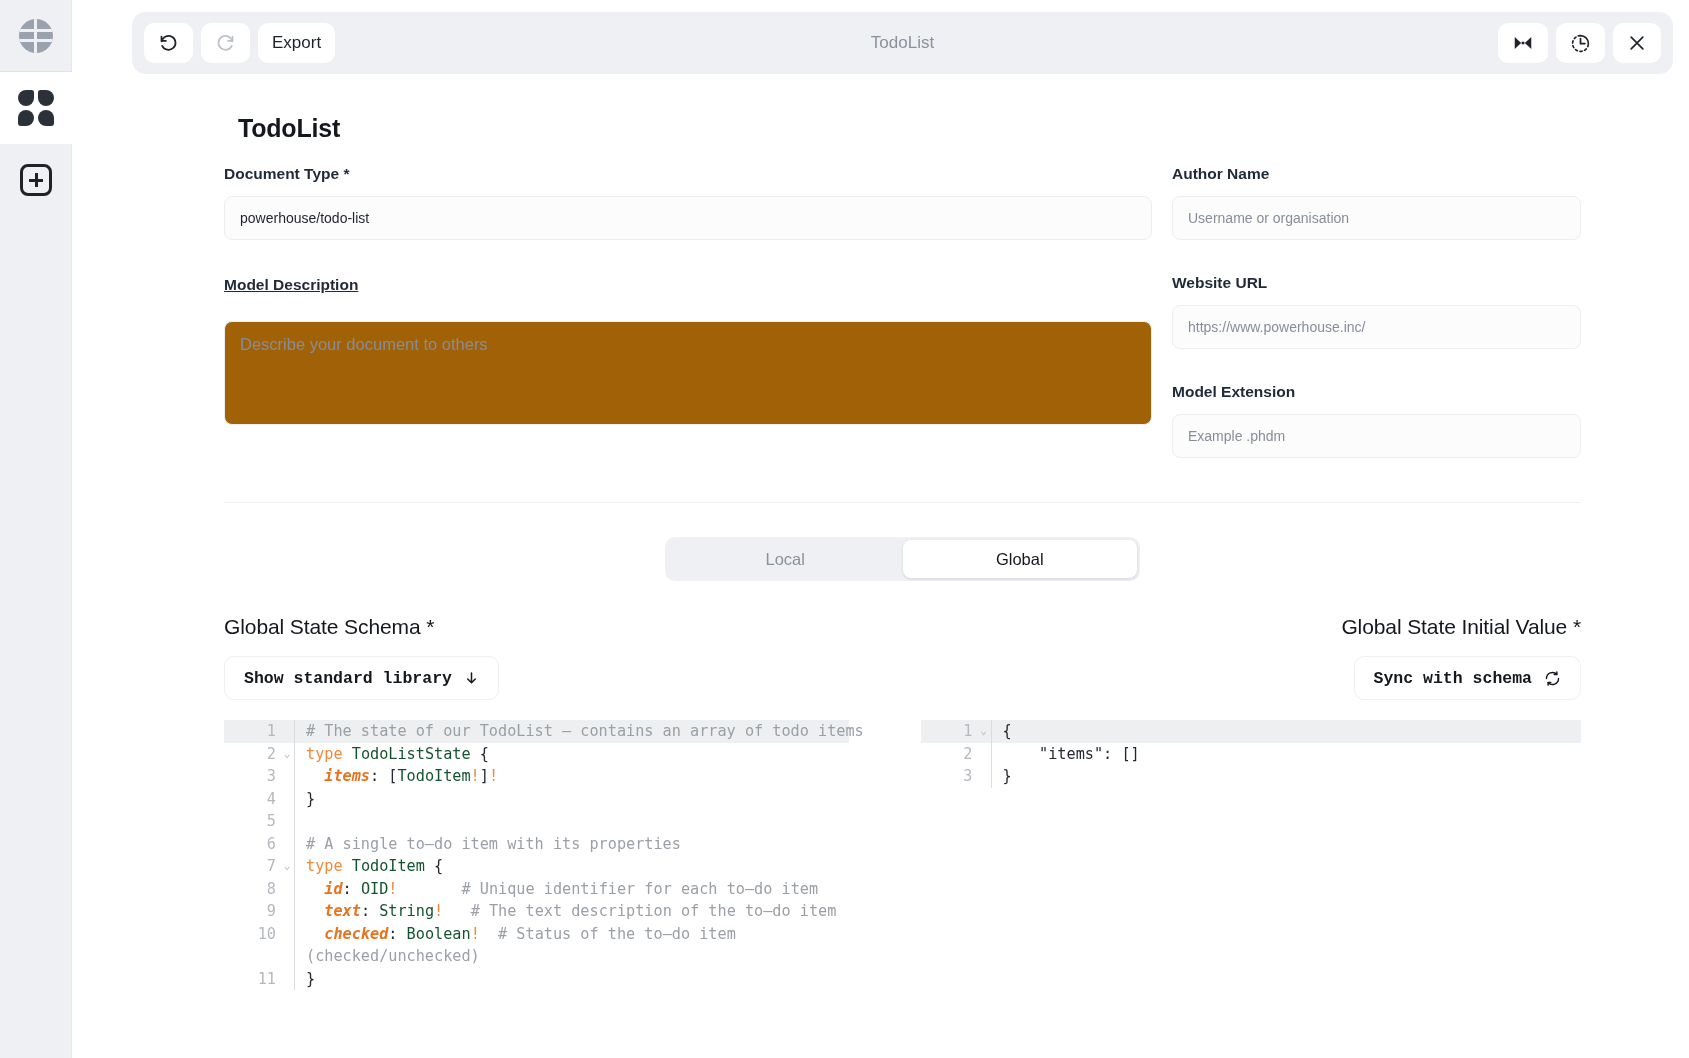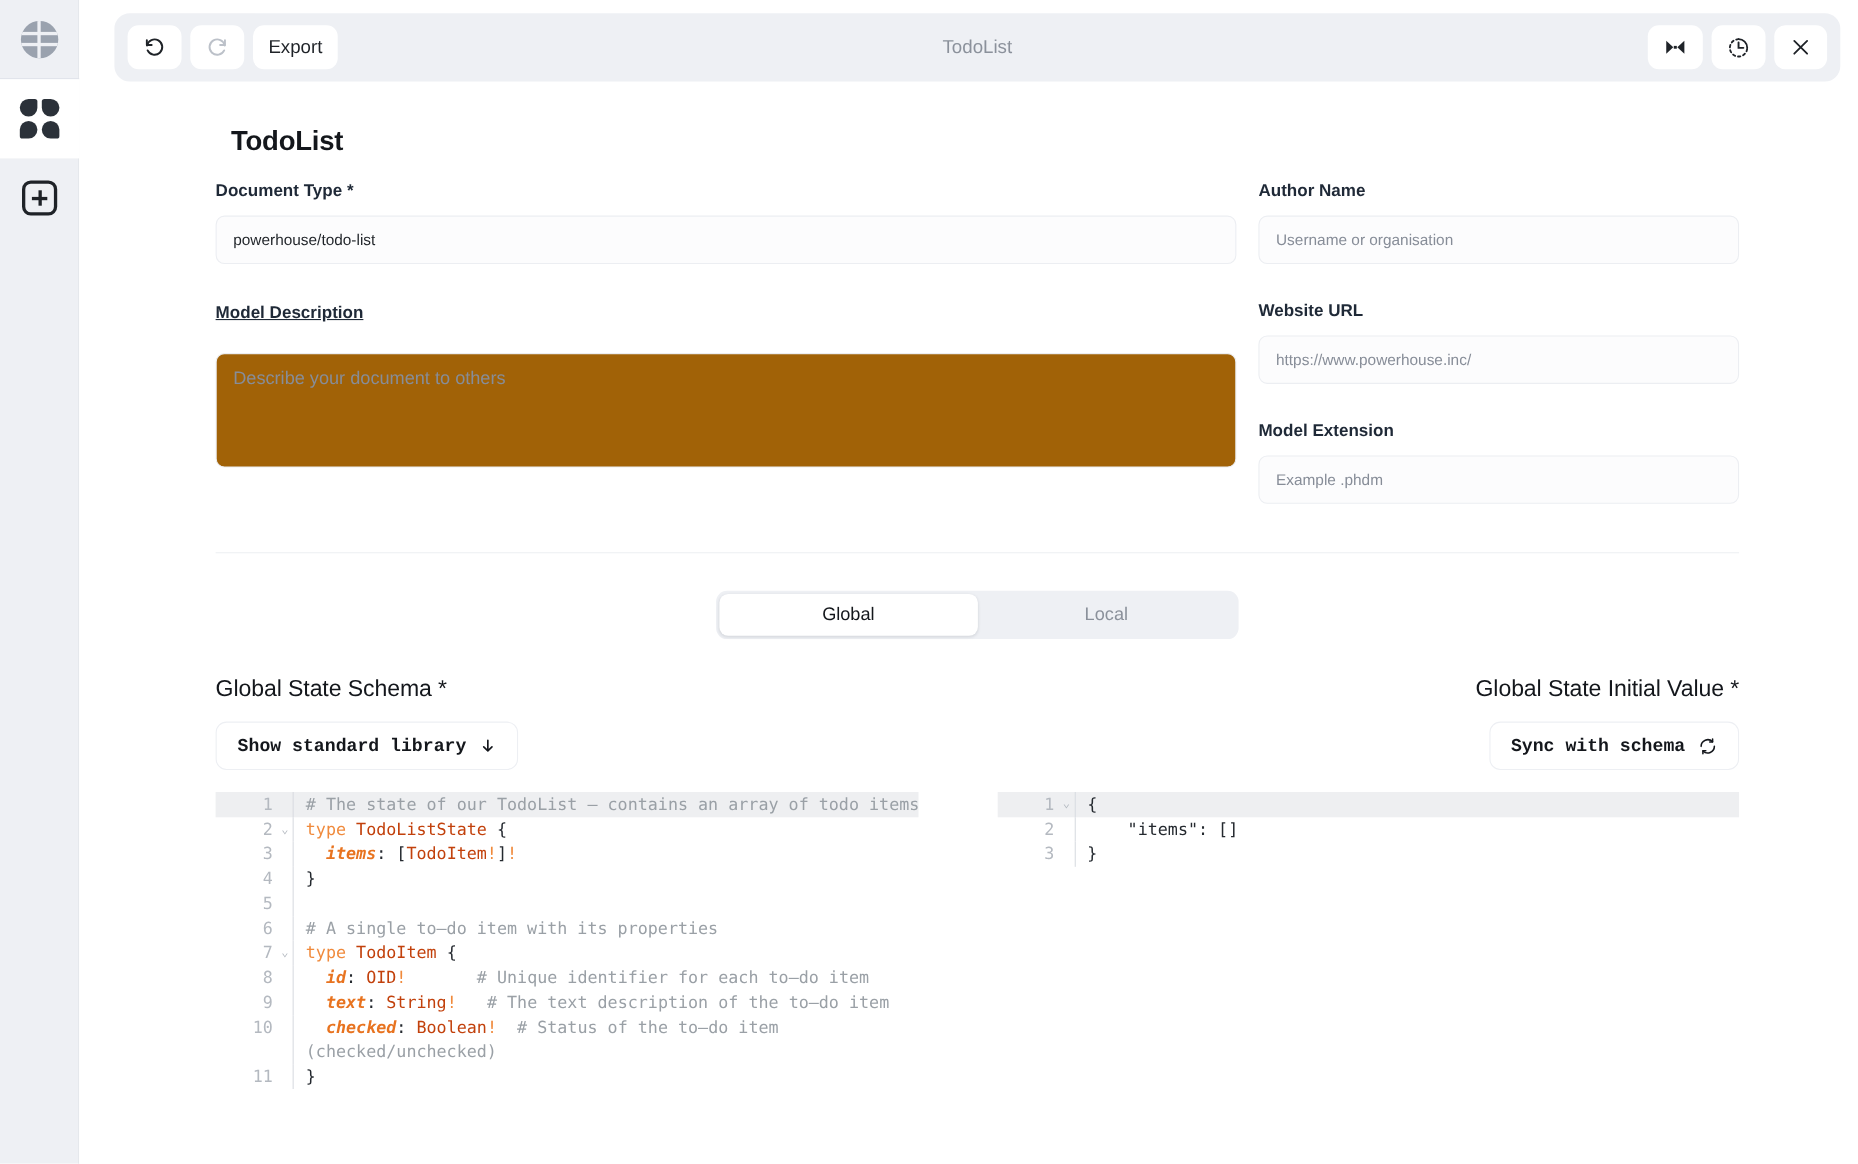--- a/index.html
+++ b/index.html
@@ -56,20 +56,21 @@
   .rail-icon-plus::before { left: 6px; right: 6px; top: 12px; height: 3px; }
   .rail-icon-plus::after { top: 6px; bottom: 6px; left: 12px; width: 3px; }
 
   
   .main {
     flex: 1 1 auto; height: 1058px;
     background: #ffffff;
     display: flex; flex-direction: column;
     padding: 12px 16px 0 32px;
     overflow: hidden;
+    margin-left: 28px;
   }
 
   
   .toolbar {
     height: 62px; flex: 0 0 62px;
     background: #eef0f4;
     border-radius: 14px;
     display: flex; align-items: center;
     padding: 0 12px;
     position: relative;
@@ -216,21 +217,21 @@
   }
   .vline {
     width: 1px; flex: 0 0 1px; background: #d9dce1;
     align-self: stretch; position: relative; z-index: 1;
     margin-right: 11px;
   }
   .code { flex: 1 1 auto; position: relative; z-index: 1;
           white-space: pre-wrap; color: #24292f; }
   .c-com { color: #9aa0a6; text-align: center; }
   .c-kw  { color: #f08a3c; }
-  .c-typ { color: #c2410c; }
+  .c-typ { color: #14532d; }
   .c-fld { color: #e8731f; font-weight: bold; font-style: italic; }
   .c-pun { color: #24292f; }
   .c-str { color: #24292f; }
 </style>
 </head>
 <body>
 
 <div class="app">
 
   <nav class="rail">
@@ -319,22 +320,22 @@
 
             <div class="field-label spaced">Model Extension</div>
             <input class="text-input" type="text" placeholder="Example .phdm" style="">
           </div>
         </div>
 
         <hr class="sep">
 
         <div class="tabs-wrap">
           <div class="tabs">
+            <button class="tab">Local</button>
             <button class="tab active">Global</button>
-            <button class="tab">Local</button>
           </div>
         </div>
 
         <div class="editors-head">
           <div class="eh-left">
             <div class="section-title">Global State Schema *</div>
             <div class="eh-btnrow">
               <button class="ghost-btn">
                 <span>Show standard library</span>
                 <svg class="ico" width="15" height="16" viewBox="0 0 24 24" fill="none" stroke="#14171c" stroke-width="2.4" stroke-linecap="round" stroke-linejoin="round">

